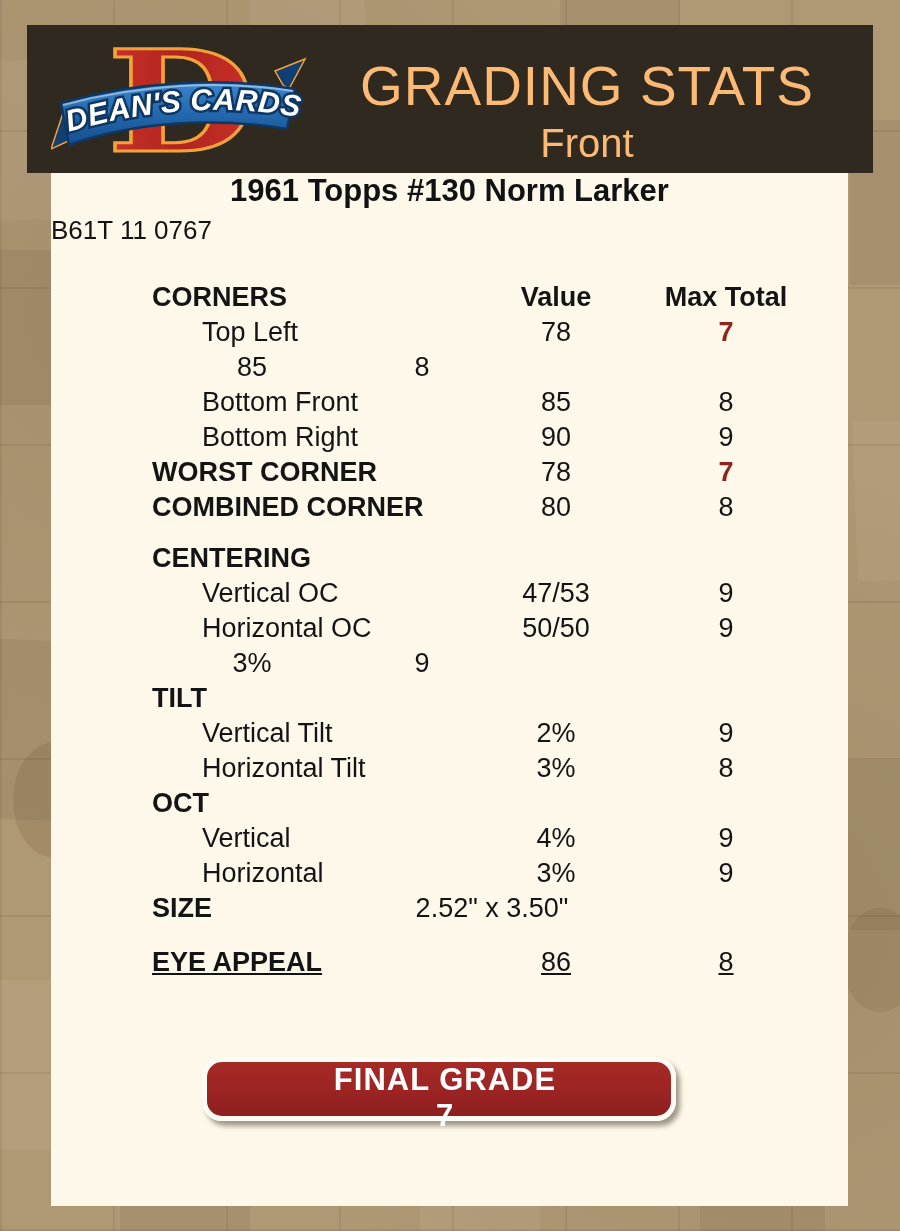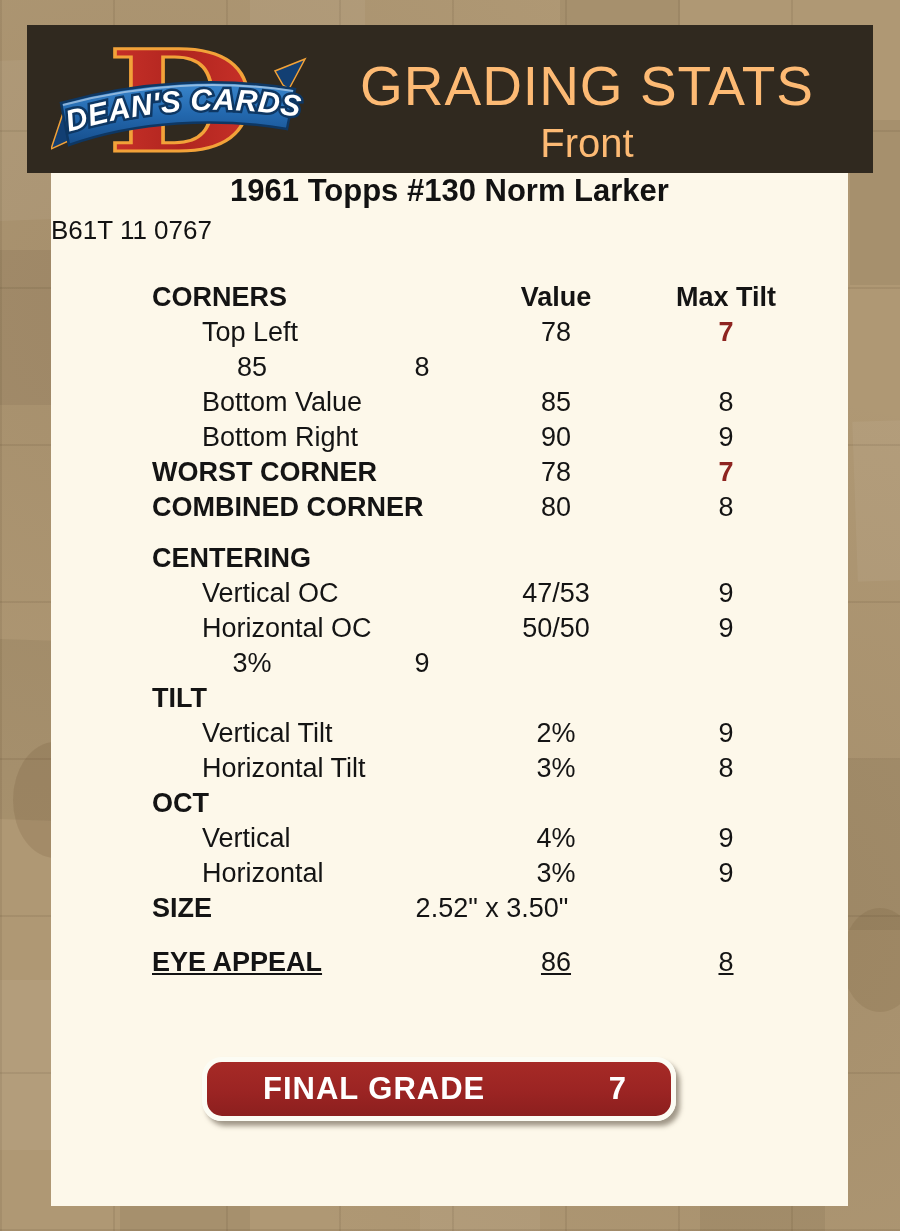--- a/index.html
+++ b/index.html
@@ -48,20 +48,21 @@
 
   .final-btn {
     position:absolute; left:151px; top:884px; width:474px; height:64px;
     background:linear-gradient(180deg,#a62a26 0%, #9b2423 55%, #8c1f1e 100%);
     border:5px solid #fcfcf4; border-radius:20px;
     box-shadow:4px 5px 5px rgba(110,100,85,0.65);
     display:flex; align-items:center; justify-content:space-between;
     padding:0 44px 0 56px;
     color:#ffffff; font-size:31px; font-weight:700; letter-spacing:1px;
     cursor:pointer;
+    flex-direction:column;
   }
 </style>
 </head>
 <body>
 
 <div class="page">
 
   <svg class="collage" width="900" height="1231" viewBox="0 0 900 1231">
     <g>
       <rect x="-30" y="60" width="115" height="160" fill="rgba(255,255,255,0.05)" transform="rotate(-2 25 140)"></rect>
@@ -125,36 +126,36 @@
   <div class="panel">
 
     <div class="card-title">1961 Topps #130 Norm Larker</div>
     <div class="card-code">B61T 11 0767</div>
 
     <div class="gtable">
 
       <div class="row">
         <span class="lab b">CORNERS</span>
         <span class="val b">Value</span>
-        <span class="max b">Max Tilt</span>
+        <span class="max b">Max Total</span>
       </div>
 
       <div class="row">
         <span class="lab ind">Top Left</span>
         <span class="val">78</span>
         <span class="max red">7</span>
       </div>
 
       <div class="row">
         <span class="val">85</span>
         <span class="max">8</span>
       </div>
 
       <div class="row">
-        <span class="lab ind">Bottom Value</span>
+        <span class="lab ind">Bottom Front</span>
         <span class="val">85</span>
         <span class="max">8</span>
       </div>
 
       <div class="row">
         <span class="lab ind">Bottom Right</span>
         <span class="val">90</span>
         <span class="max">9</span>
       </div>
 

